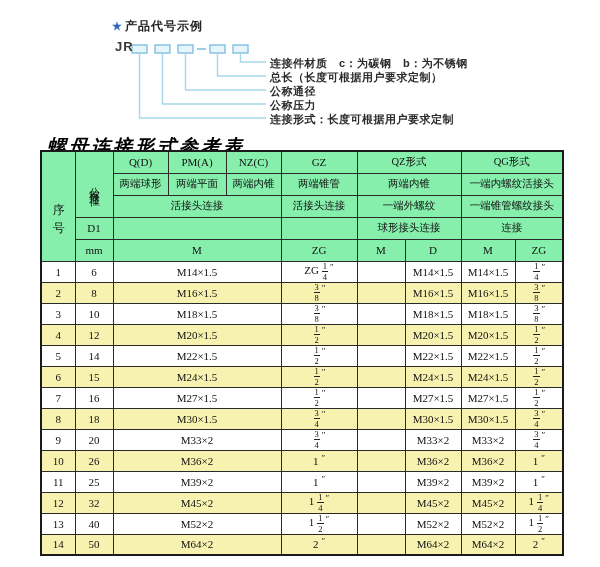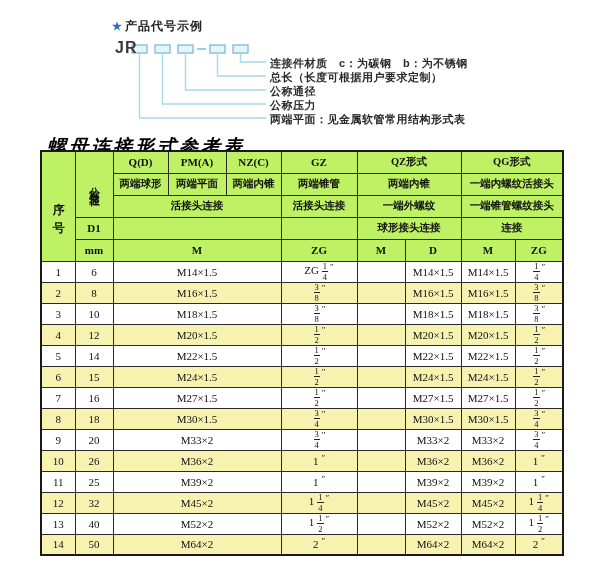--- a/index.html
+++ b/index.html
@@ -5,42 +5,42 @@
   html,body { margin:0; padding:0; background:#ffffff; }
   .page {
     position:relative; width:596px; height:567px; background:#ffffff;
     font-family:"Liberation Sans", sans-serif; color:#1a1a1a; overflow:hidden;
   }
 
   
   .diagram-svg { position:absolute; left:0; top:0; }
   .diagram-title { position:absolute; left:112px; top:18px; font-size:12px; font-weight:bold; color:#222; letter-spacing:1px; }
   .diagram-title .star { color:#2e6bc0; margin-right:2px; font-size:11px; }
-  .code-prefix { position:absolute; left:115px; top:39px; font-size:16px; font-weight:bold; color:#3a3a3a; letter-spacing:1px; }
+  .code-prefix { position:absolute; left:115px; top:39px; font-size:13px; font-weight:bold; color:#3a3a3a; letter-spacing:1px; }
   .dlabel { position:absolute; left:270px; font-size:11px; font-weight:bold; color:#2b2b2b; white-space:nowrap; letter-spacing:0.5px;text-align:center; }
 
   
   .table-title {
     position:absolute; left:33px; top:120px; margin:14px;
     font-family:"DejaVu Serif", serif; font-style:italic; font-weight:bold;
     font-size:19px; color:#000; letter-spacing:3px;
   }
 
   
   table.ref {
     position:absolute; left:40px; top:150px; width:522px;
     border-collapse:collapse; table-layout:fixed;
     border:2px solid #1a1a1a;
     font-family:"Liberation Serif", serif;
   }
   table.ref th, table.ref td {
     border:1px solid #2a2a2a; padding:0; text-align:center; vertical-align:middle; overflow:hidden;
   }
   thead tr { height:22px; }
-  thead th { background:#bef264; font-weight:bold; font-size:10.5px; color:#111; }
+  thead th { background:#86efac; font-weight:normal; font-size:10.5px; color:#111; }
   thead th.latin { font-size:11px; }
   tbody tr { height:21px; font-size:11px; color:#111; }
   tbody tr.alt { background:#f8f2b0; }
   .vtext { writing-mode:vertical-lr; text-orientation:upright; display:inline-block; }
   .seq-v { letter-spacing:20px; font-size:12px; margin-top:16px; }
   .nom-v { letter-spacing:3px; font-size:10.5px; margin-top:3px; }
 
   
   .frac { display:inline-flex; flex-direction:column; vertical-align:middle; font-size:8.5px; line-height:8px; margin:0 1px; }
   .frac .num { border-bottom:1px solid #222; padding:0 1px 1px 1px; }
@@ -67,21 +67,21 @@
     <polyline points="139.5,53 139.5,118 266,118" fill="none" stroke="#a6d7ea" stroke-width="1.4"></polyline>
   </svg>
 
   <div class="diagram-title"><span class="star">★</span><span>产品代号示例</span></div>
   <div class="code-prefix">JR</div>
 
   <div class="dlabel" style="top:56px">连接件材质　c：为碳钢　b：为不锈钢</div>
   <div class="dlabel" style="top:70px">总长（长度可根据用户要求定制）</div>
   <div class="dlabel" style="top:84px">公称通径</div>
   <div class="dlabel" style="top:98px">公称压力</div>
-  <div class="dlabel" style="top:112px">两端平面：见金属软管常用结构形式表</div>
+  <div class="dlabel" style="top:112px">连接形式：长度可根据用户要求定制</div>
 
   <h2 class="table-title">螺母连接形式参考表</h2>
 
   <table class="ref">
     <colgroup>
       <col style="width:34px">
         <col style="width:38px">
         <col style="width:55px">
         <col style="width:58px">
         <col style="width:55px">

